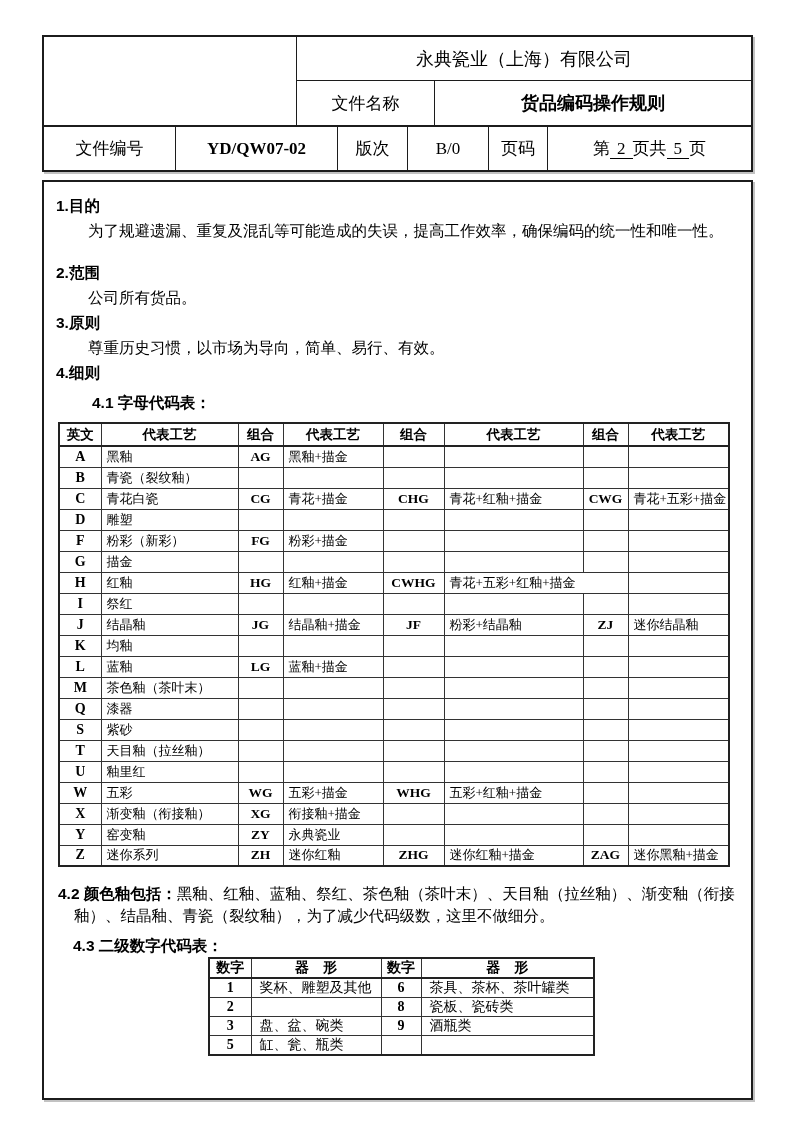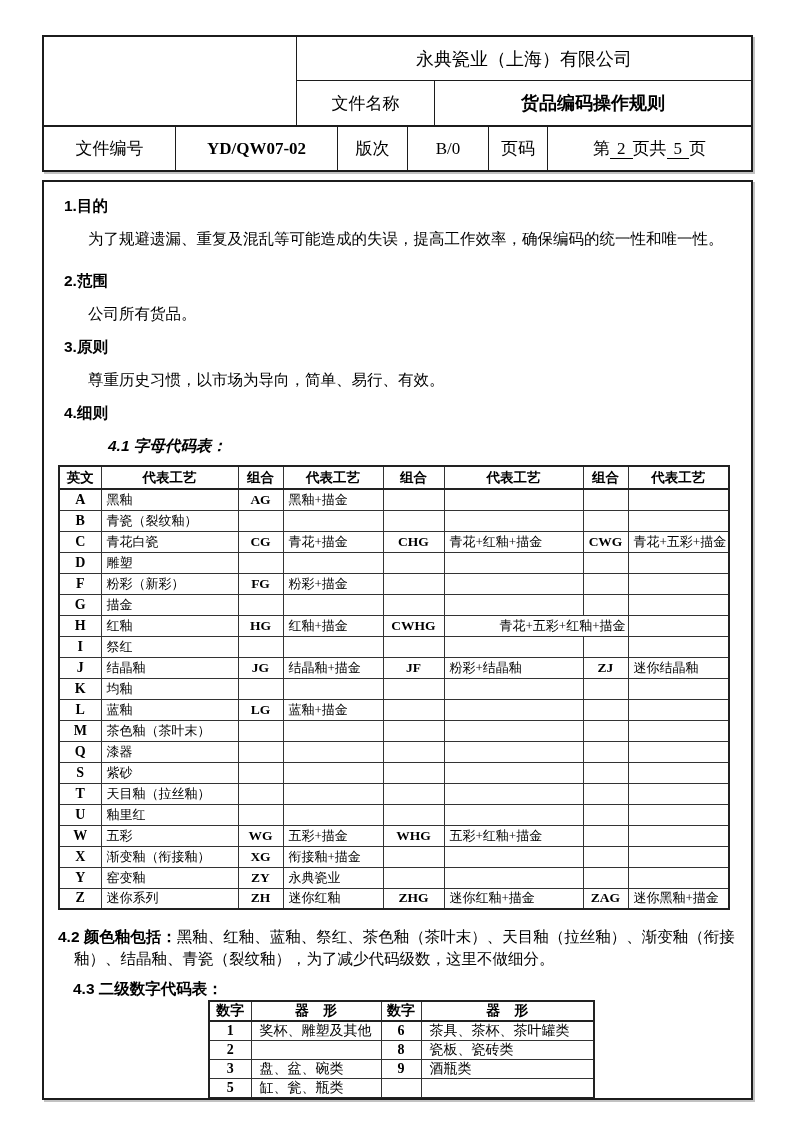--- a/index.html
+++ b/index.html
@@ -45,25 +45,25 @@
   .r3c5 { width: 59px; }
   .r3c6 { flex: 1; }
   .u-num { border-bottom: 1px solid #000; padding: 0 7px; display: inline-block; line-height: 19px; }
 
   
   .doc-body {
     position: absolute; left: 42px; top: 180px; width: 711px; height: 920px;
     border: 2px solid #1c1c1c; background: #fff; overflow: hidden;
     box-shadow: 2px 2px 0 rgba(120,120,120,0.45);
   }
-  .sec-title { margin: 12px; padding-left: 8px; font-size: 15.5px; line-height: 21px; }
+  .sec-title { margin: 4px; padding-left: 8px; font-size: 15.5px; line-height: 21px; }
   .sec-p { margin: 0; padding-left: 44px; font-size: 15.5px; line-height: 21px; }
   .mt-s1 { margin-top: 13px; }
   .mt-s2 { margin-top: 21px; }
-  .s41 { margin: 9px 0 0 0; padding-left: 64px; font-size: 15.5px; line-height: 21px; font-style: italic; }
+  .s41 { margin: 9px 0 0 0; padding-left: 48px; font-size: 15.5px; line-height: 21px; }
   .s42 { margin: 16px 10px 0 0; padding-left: 30px; text-indent: -16px; font-size: 15.5px; line-height: 22px; }
   .s43 { margin: 8px 0 0 0; padding-left: 29px; font-size: 15.5px; line-height: 21px; }
   .note { margin: 6px 0 0 0; padding-left: 46px; font-size: 15.5px; line-height: 21px; }
 
   
   #letter-table {
     border-collapse: collapse; table-layout: fixed;
     margin: 9px 0 0 14px; border: 2px solid #222;
   }
   #letter-table th {
@@ -71,21 +71,21 @@
     height: 23px; padding: 0; font-size: 13.5px;
     font-family: "Liberation Sans", "DejaVu Sans", sans-serif; font-weight: bold;
   }
   #letter-table td {
     border: 1px solid #333; height: 21px; padding: 0 2px 0 5px;
     font-size: 13px; white-space: nowrap; overflow: hidden;
   }
   #letter-table td.c-letter { text-align: center; font-weight: bold; font-size: 14px; padding: 0; }
   #letter-table td.c-code { text-align: center; font-weight: bold; font-size: 13.5px; padding: 0; }
   #letter-table td.c-desc { text-align: left; }
-  #letter-table td.center { text-align: right; }
+  #letter-table td.center { text-align: left; }
 
   
   #digit-table {
     border-collapse: collapse; table-layout: fixed;
     margin: 1px 0 0 164px; border: 2px solid #222;
   }
   #digit-table th {
     border: 1px solid #333; border-bottom: 2px solid #222;
     height: 20px; padding: 0; font-size: 14px;
     font-family: "Liberation Sans", "DejaVu Sans", sans-serif; font-weight: bold;

